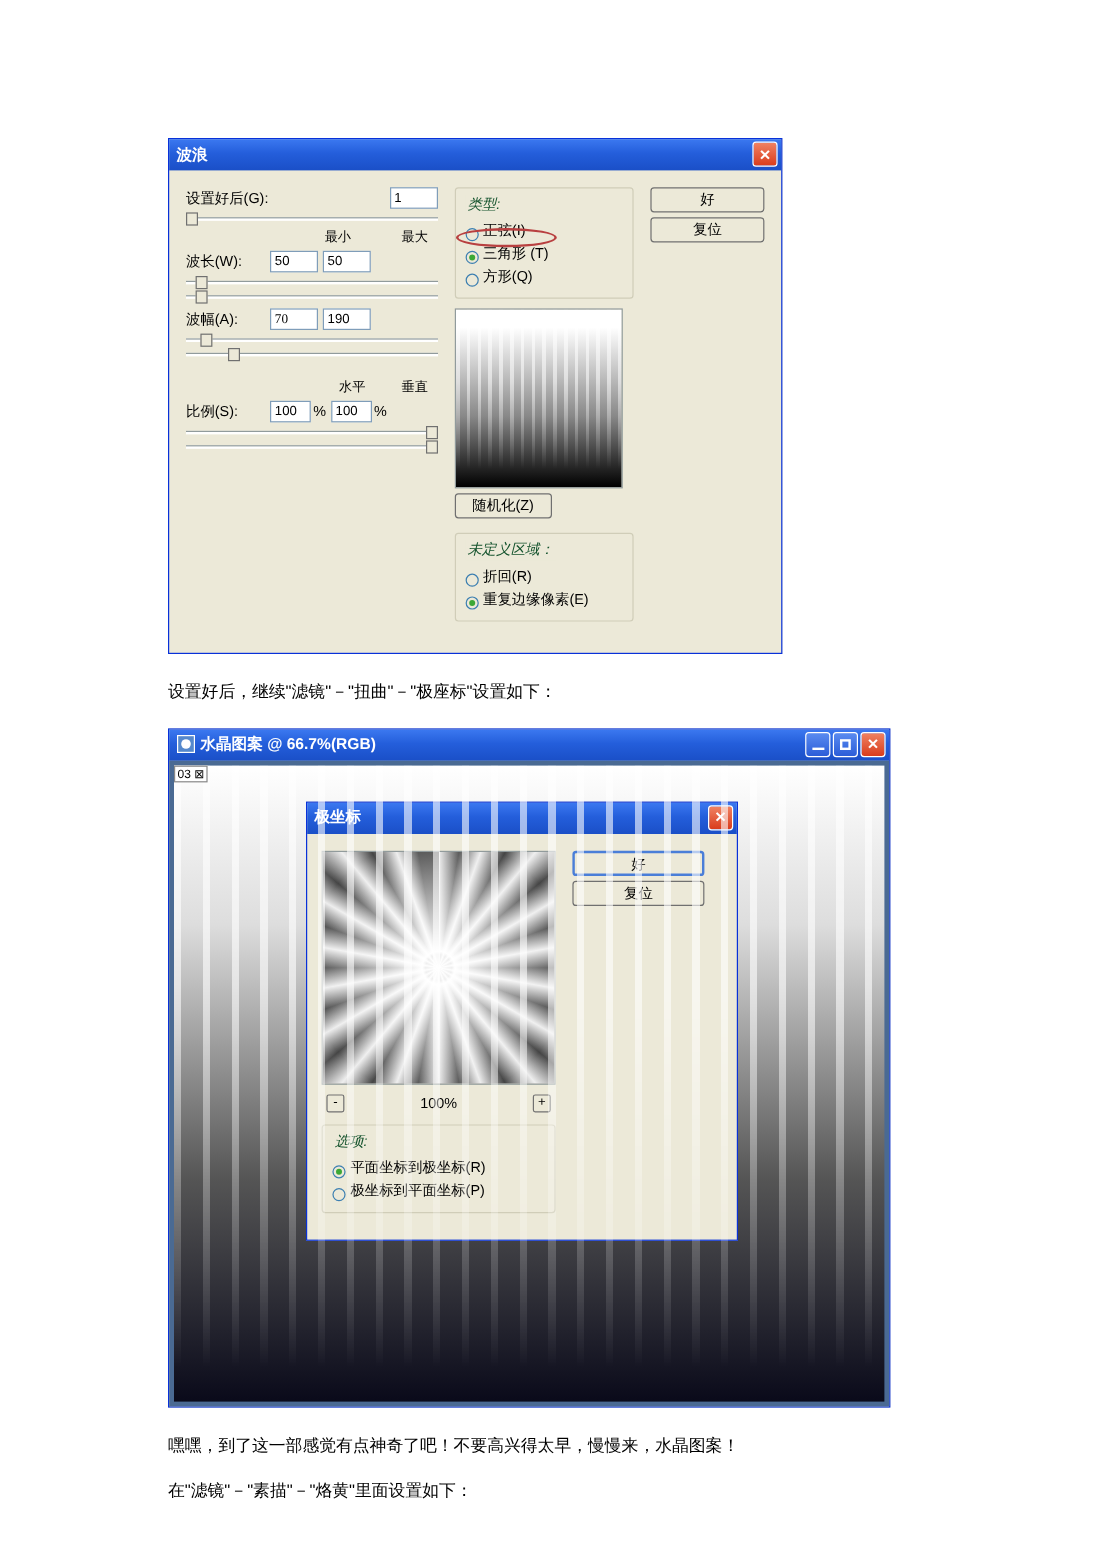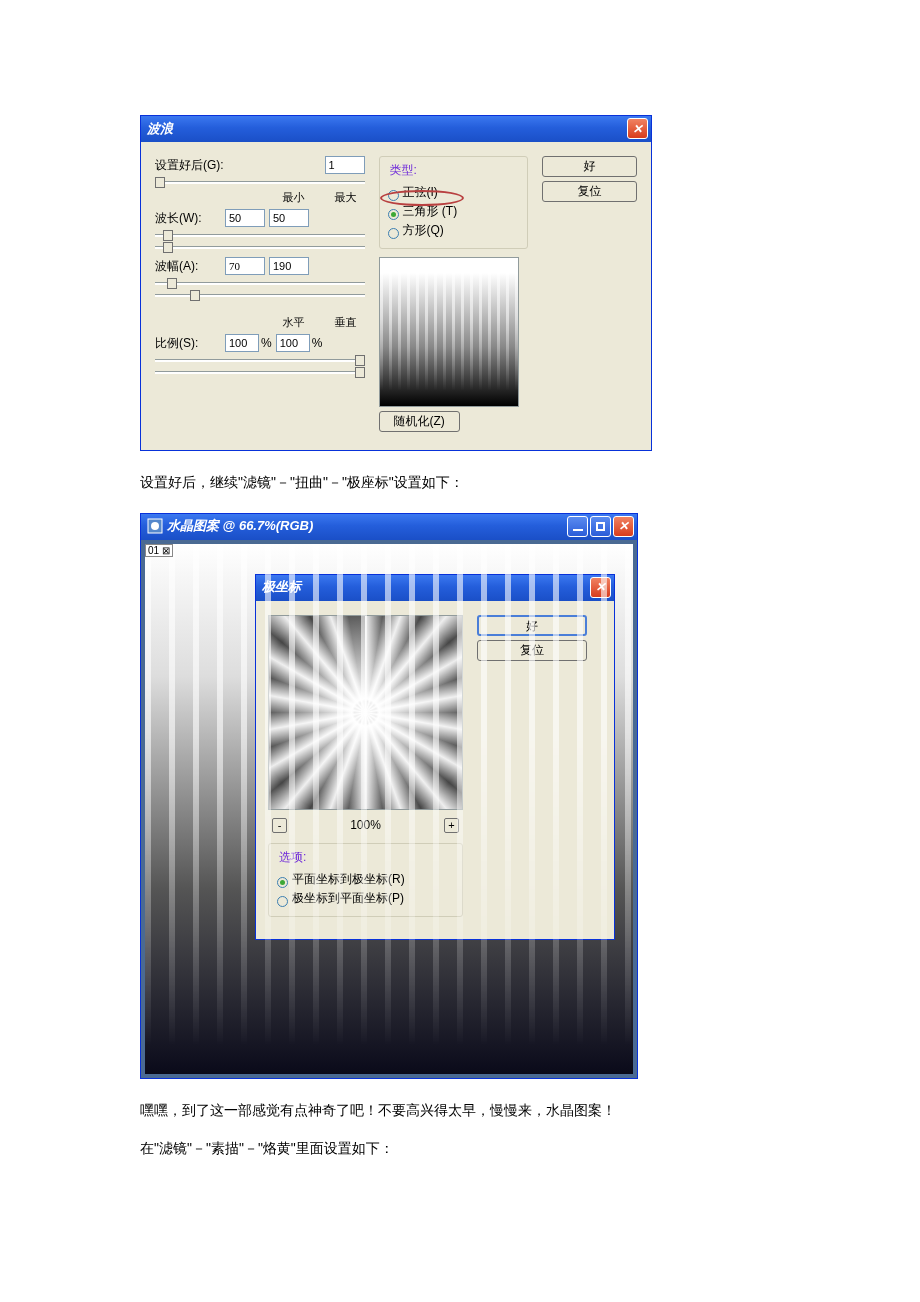--- a/index.html
+++ b/index.html
@@ -1,19 +1,19 @@
 <!DOCTYPE html>
 <html><head>
 <meta charset="utf-8">
 <style>
 * { box-sizing: border-box; font-family: "Microsoft YaHei", SimSun, Arial, sans-serif; }
 body { background: #fff; margin: 0; padding: 115px 0 0 140px; font-size: 12px; color: #000; }
 
 .dlg { border: 1px solid #0831d9; background: #ece9d8; position: relative; }
-.titlebar { background: linear-gradient(to bottom, #3b78f0, #245edb 45%, #1a4fc7); height: 26px; display: flex; align-items: center; padding: 0 3px 1px 6px; font-style: italic; }
+.titlebar { background: linear-gradient(to bottom, #3b78f0, #245edb 45%, #1a4fc7); height: 26px; display: flex; align-items: center; padding: 0 3px 1px 6px; }
 .titlebar .ttl { color: #fff; font-weight: bold; font-size: 13px; flex: 1; }
 .titlebar .icon { width: 16px; height: 16px; margin-right: 4px; flex-shrink: 0; }
 .winbtns { display: flex; gap: 2px; }
 .winbtn { width: 21px; height: 21px; border: 1px solid #fff; border-radius: 3px; display: flex; align-items: center; justify-content: center; color: #fff; font-weight: bold; font-size: 12px; }
 .winbtn.min { background: linear-gradient(#5a8bf0,#2b5dd8); }
 .winbtn.max { background: linear-gradient(#5a8bf0,#2b5dd8); }
 .winbtn.close { background: linear-gradient(#f08262,#d93c1c); }
 .sq { width:9px; height:9px; border:2px solid #fff; margin-top:1px; }
 .mn { width:10px; height:2px; background:#fff; margin-top:8px; }
 
@@ -28,32 +28,32 @@
 .slider { height: 8px; margin: 2px 0 4px 0; position: relative; }
 .slider::before { content:''; position:absolute; top:3px; left:0; right:0; height:2px; background:#fff; border-top:1px solid #919b9c; }
 .thumb { position:absolute; width:10px; height:11px; background:#ece9d8; border:1px solid #707070; top:-1px; }
 .hd { font-size:11px; }
 
 .btn { border:1px solid #707070; background:#ece9d8; height:21px; font-size:12px; width:100%; border-radius:3px; }
 .btn2 { border:1px solid #707070; background:#ece9d8; height:21px; font-size:12px; padding:0 14px; border-radius:3px; }
 .btn.focus { border:2px solid #4a7ed8; }
 
 .grp { border:1px solid #d0cdb8; border-radius:3px; margin-bottom:8px; padding: 6px 8px 8px 8px; }
-.grp-t { color:#6d28d9; margin:-13px 0 4px 0; background:#ece9d8; display:inline-block; padding:0 2px; }
+.grp-t { color:#14532d; margin:-13px 0 4px 0; background:#ece9d8; display:inline-block; padding:0 2px;font-style:italic; }
 .radio { display:flex; align-items:flex-end; gap:4px; font-size:12px; padding:1px 0; }
 .rdot { width:11px; height:11px; border:1px solid #3c7fb1; border-radius:50%; display:flex; align-items:center; justify-content:center; }
 .rdot.on::after { content:''; width:5px; height:5px; background:#3ca836; border-radius:50%; }
 .ann { position:absolute; border:2px solid #b84040; border-radius:50%; width:84px; height:16px; pointer-events:none; }
 
 .preview1 { width:140px; height:150px; background:linear-gradient(to bottom, #fff 0%, #fff 10%, #888 60%, #000 100%); position:relative; border:1px solid #919b9c; margin-top:4px; }
 .preview1::after { content:''; position:absolute; inset:0; background: repeating-linear-gradient(to right, rgba(255,255,255,0.55) 0px, rgba(255,255,255,0.55) 3px, transparent 3px, transparent 9px); mask: linear-gradient(to bottom, #000 0%, #000 40%, transparent 90%); -webkit-mask: linear-gradient(to bottom, #000 0%, #000 40%, transparent 90%); }
 
 .para { margin: 20px 0 18px 0; font-size: 14px; line-height:1.7; }
 
-.dlg2 { width: 498px; }
+.dlg2 { width: 602px; }
 .canvas { background:#4a6a93; padding:4px; }
 .tag { position:absolute; top:0; left:0; background:#fff; border:1px solid #888; font-size:10px; padding:0 2px; z-index:2; }
 .bgimg { height:530px; background:linear-gradient(to bottom, #fff 0%, #ddd 25%, #555 65%, #0a0a1a 100%); position:relative; }
 .bgimg::after { content:''; position:absolute; inset:0; background: repeating-linear-gradient(to right, rgba(255,255,255,0.6) 0 6px, transparent 6px 24px); mask: linear-gradient(to bottom, #000 0%, #000 35%, transparent 95%); -webkit-mask: linear-gradient(to bottom, #000 0%, #000 35%, transparent 95%); }
 
 .inner-dlg { position:absolute; top:30px; left:110px; width:360px; background:#ece9d8; border:1px solid #0831d9; }
 .ibody { padding:14px 12px 14px 12px; display:flex; gap:14px; }
 .ipreview-wrap { }
 .ipreview { width:195px; height:195px; border:1px solid #919b9c; background: radial-gradient(circle at center, #fff 0%, #eee 8%, #fff 10%, #888 55%, #444 80%, #666 100%); position:relative; overflow:hidden; }
 .rays { position:absolute; inset:-20px; background:
@@ -94,21 +94,21 @@
   <div class="body1">
     <div class="leftcol">
       <div class="row">
         <span class="lbl">设置好后(G):</span>
         <span style="flex:1"></span>
         <input class="inp" value="1" style="">
       </div>
       <div class="slider">
           <div class="thumb" style="left:0"></div>
         </div>
-      <div class="row" style="justify-content:flex-end;gap:30px;padding-right:8px;">
+      <div class="row" style="justify-content:flex-end;gap:42px;padding-right:8px;">
         <span class="hd">最小</span>
         <span class="hd">最大</span>
       </div>
       <div class="row">
         <span class="lbl">波长(W):</span>
         <input class="inp" style="margin-right: 4px;" value="50">
         <input class="inp" value="50" style="">
       </div>
       <div class="slider">
           <div class="thumb" style="left:8px"></div>
@@ -158,20 +158,31 @@
             <span>三角形  (T)</span>
           </div>
         <div class="radio">
             <span class="rdot"></span>
             <span>方形(Q)</span>
           </div>
         <div class="ann" style="top:33px; left:0;"></div>
       </div>
       <div class="preview1"></div>
       <button class="btn2" style="margin-top:4px">随机化(Z)</button>
+      <div class="grp" style="margin-top:12px">
+        <div class="grp-t">未定义区域：</div>
+        <div class="radio">
+            <span class="rdot"></span>
+            <span>折回(R)</span>
+          </div>
+        <div class="radio">
+            <span class="rdot on"></span>
+            <span>重复边缘像素(E)</span>
+          </div>
+      </div>
     </div>
 
     <div class="rightcol">
       <button class="btn">好</button>
       <button class="btn">复位</button>
     </div>
   </div>
 </div>
 
 <p class="para">设置好后，继续"滤镜"－"扭曲"－"极座标"设置如下：</p>
@@ -190,21 +201,21 @@
           <div class="mn"></div>
         </div>
       <div class="winbtn max">
           <div class="sq"></div>
         </div>
       <div class="winbtn close">✕</div>
     </div>
   </div>
   <div class="canvas">
     <div class="bgimg">
-      <div class="tag"><span>01</span> ⊠</div>
+      <div class="tag"><span>03</span> ⊠</div>
 
       <div class="inner-dlg">
         <div class="titlebar">
           <span class="ttl">极坐标</span>
           <div class="winbtns">
               <div class="winbtn close">✕</div>
             </div>
         </div>
         <div class="ibody">
           <div class="ipreview-wrap">

